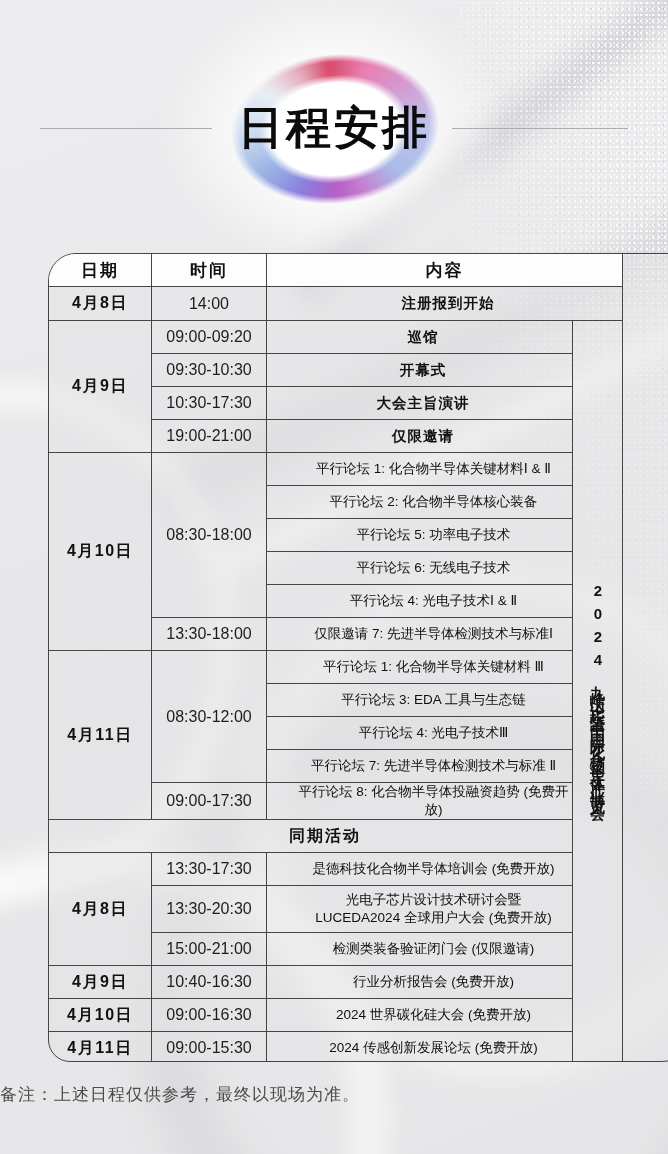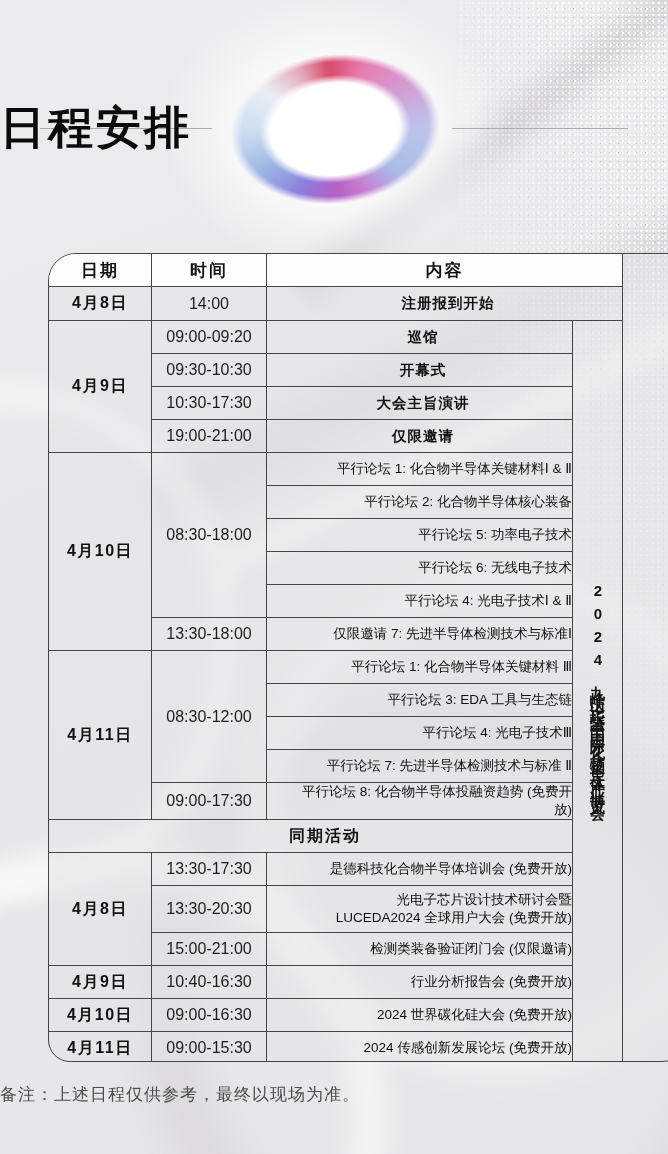--- a/index.html
+++ b/index.html
@@ -52,37 +52,37 @@
   .divider.right { left:452px; width:176px; }
   .title-ring { position:absolute; left:227px; top:52px; width:216px; height:154px;
     background:conic-gradient(from 0deg,
       #d8486a 0deg, #e87fb0 32deg, #d893cc 58deg, #bdc4ec 95deg,
       #a9bce8 130deg, #c77fd0 160deg, #b35fc4 185deg, #8a7ede 215deg,
       #9bb4e4 245deg, #cfdef1 275deg, #eaeef4 305deg, #e4a9ba 335deg, #d8486a 360deg);
     -webkit-mask:radial-gradient(closest-side, transparent 60%, #000 70%, #000 87%, transparent 97%);
     mask:radial-gradient(closest-side, transparent 60%, #000 70%, #000 87%, transparent 97%);
     filter:blur(3px); transform:rotate(-6deg); border-radius:50%;
   }
-  .page-title { position:absolute; left:0; top:98px; width:668px; text-align:left;
+  .page-title { position:absolute; left:0; top:98px; width:668px; text-align:center;
     font-size:45px; font-weight:900; color:#0b0b0b; letter-spacing:3px; }
   
   .tbl-wrap { position:absolute; z-index:1; left:48px; top:253px; width:660px; height:809px;
     border:1px solid #454545; border-radius:28px 34px 46px 22px; overflow:hidden;
     background:rgba(228,227,229,0.55); }
   table { border-collapse:collapse; table-layout:fixed;
     width:574px; margin:-1px; }
   td, th { border:1px solid #454545; color:#111; overflow:hidden; }
   thead th { background:#fdfdfd; font-size:17px; font-weight:700; height:32px; letter-spacing:2px; }
   tr { height:33px; }
   tr.r-first { height:34px; }
   tr.r-tall { height:47px; }
   .c-date { text-align:center; font-weight:700; font-size:16px; letter-spacing:1.5px; }
   .c-time { text-align:center; font-weight:400; font-size:16px; color:#1d1d1d; }
   .c-center { text-align:center; font-weight:700; font-size:14.5px; letter-spacing:1px;padding-left:7px; }
-  .c-left { text-align:right; font-weight:400; font-size:13.5px; padding-left:28px; color:#101010; }
+  .c-left { text-align:center; font-weight:400; font-size:13.5px; padding-left:28px; color:#101010; }
   .c-section { text-align:center; font-weight:700; font-size:16px; letter-spacing:2px;padding-left:29px; }
   .c-left .l2 { display:block; }
   td.strip { vertical-align:middle; text-align:center; }
   .vertical-text { display:inline-block; writing-mode:vertical-rl; text-orientation:upright;
     font-size:15px; font-weight:700; letter-spacing:6px; color:#131313; line-height:48px; }
   
   .note { position:absolute; z-index:2; left:0; top:1083px; width:668px; text-align:left;
     font-size:17px; color:#4c4c4c; letter-spacing:1px; }
 </style>
 </head>

